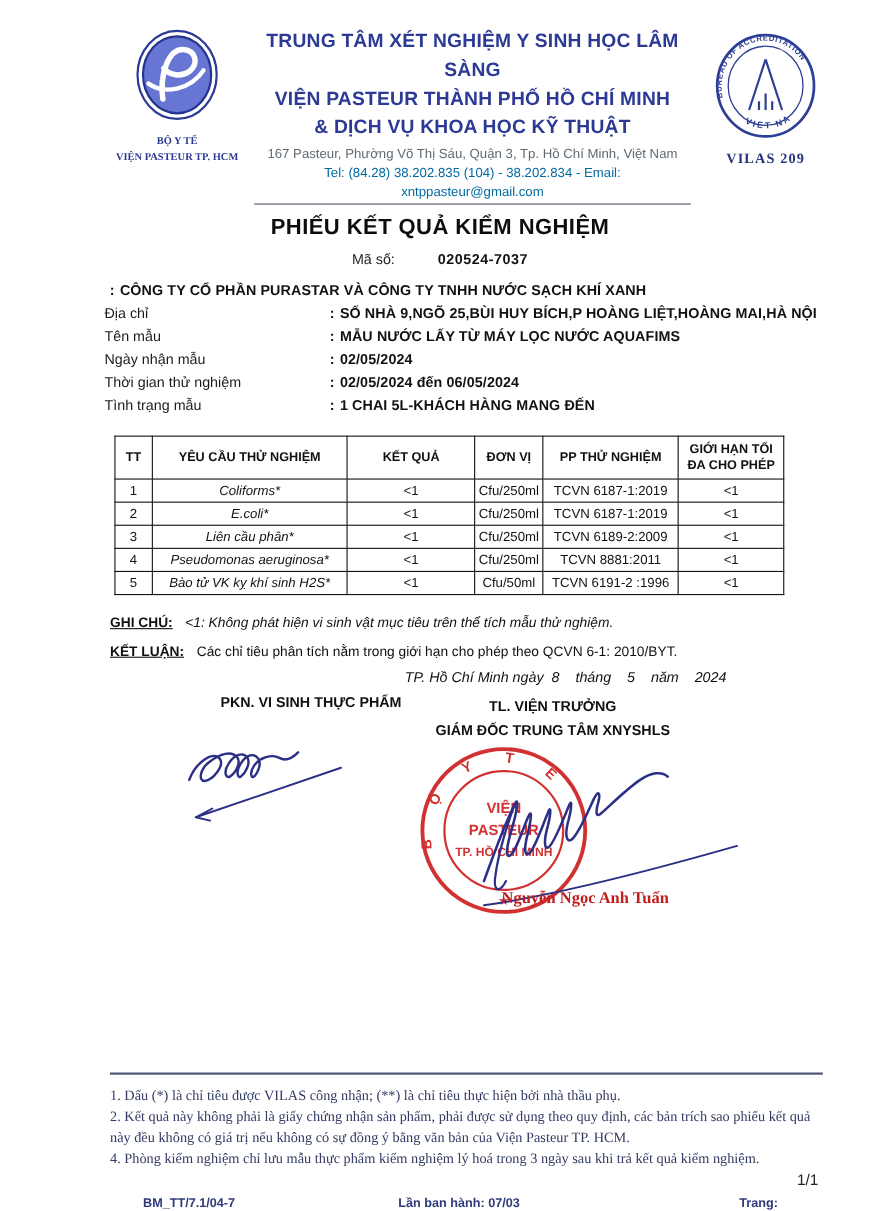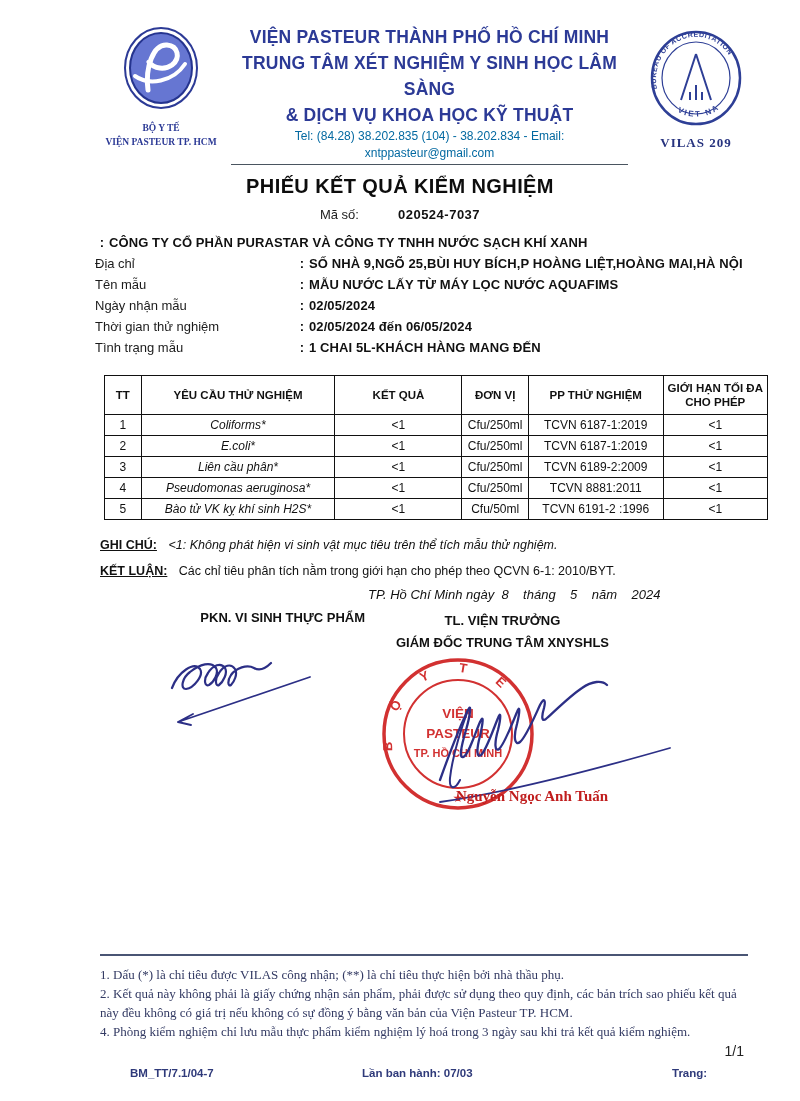--- a/index.html
+++ b/index.html
@@ -24,21 +24,21 @@
   .code-row { display:flex; justify-content:center; gap:39px; margin-top:9px; font-size:13px; }
   .code-label { color:#222; }
   .code-value { font-weight:bold; letter-spacing:0.5px; }
   
   .info { margin:10px 0 0 95px; font-size:13px; }
   .info-row { display:flex; line-height:21px; }
   .info-label { width:200px; color:#1b1b1b; }
   .info-colon { width:14px; text-align:center; font-weight:bold; }
   .info-value { font-weight:bold; letter-spacing:0.1px; }
   
-  table.results { border-collapse:collapse; margin:17px 0 16px 104px; width:664px; }
+  table.results { border-collapse:collapse; margin:17px 0 16px 104px; width:609px; }
   table.results th, table.results td { border:1.4px solid #111; font-size:12px; text-align:center; padding:1px 3px; }
   table.results th { font-size:11.5px; font-weight:bold; height:39px; line-height:14px; }
   table.results td { height:21px; }
   td.test-name { text-align:left; font-style:italic; padding-left:7px; font-size:12.5px; }
   
   .remark { margin:7px 0 0 100px; font-size:12.5px; line-height:19px; }
   .remark-label { font-weight:bold; text-decoration:underline; margin-right:8px; }
   .remark-italic { font-style:italic; }
   .date-line { margin:6px 0 0 368px; font-size:13px; font-style:italic; white-space:pre; }
   
@@ -70,23 +70,24 @@
         <ellipse cx="46" cy="44" rx="36" ry="40" fill="#ffffff" stroke="#2c3a96" stroke-width="2"></ellipse>
         <ellipse cx="46" cy="44" rx="31" ry="35" fill="#6676d2" stroke="#25348f" stroke-width="2"></ellipse>
         <path d="M33,66 C30,44 38,20 52,21 C63,22 66,34 57,41 C50,46 39,45 34,38" fill="none" stroke="#ffffff" stroke-width="5" stroke-linecap="round"></path>
         <path d="M20,52 C34,62 58,58 70,40" fill="none" stroke="#ffffff" stroke-width="4" stroke-linecap="round"></path>
       </svg>
       <div class="logo-cap">BỘ Y TẾ</div>
       <div class="logo-cap">VIỆN PASTEUR TP. HCM</div>
     </div>
 
     <div class="head-center">
+      <div class="org-line">TRUNG TÂM XÉT NGHIỆM Y SINH HỌC LÂM SÀNG</div>
       <div class="org-line">VIỆN PASTEUR THÀNH PHỐ HỒ CHÍ MINH</div>
-      <div class="org-line">TRUNG TÂM XÉT NGHIỆM Y SINH HỌC LÂM SÀNG</div>
       <div class="org-line">&amp; DỊCH VỤ KHOA HỌC KỸ THUẬT</div>
+      <div class="addr-line">167 Pasteur, Phường Võ Thị Sáu, Quận 3, Tp. Hồ Chí Minh, Việt Nam</div>
       <div><span class="tel-line">Tel: (84.28) 38.202.835 (104) - 38.202.834 - Email: xntppasteur@gmail.com</span></div>
     </div>
 
     <div class="vilas-block">
       <svg width="104" height="100" viewBox="0 0 104 100">
         <ellipse cx="52" cy="48" rx="44" ry="46" fill="none" stroke="#2e3f96" stroke-width="2.5"></ellipse>
         <ellipse cx="52" cy="48" rx="34" ry="36" fill="none" stroke="#2e3f96" stroke-width="1.2"></ellipse>
         <defs>
           <path id="vilasArc" d="M 14,62 A 40,42 0 1 1 90,62" fill="none"></path>
           <path id="vilasBot" d="M 26,76 A 34,30 0 0 0 78,76" fill="none"></path>

